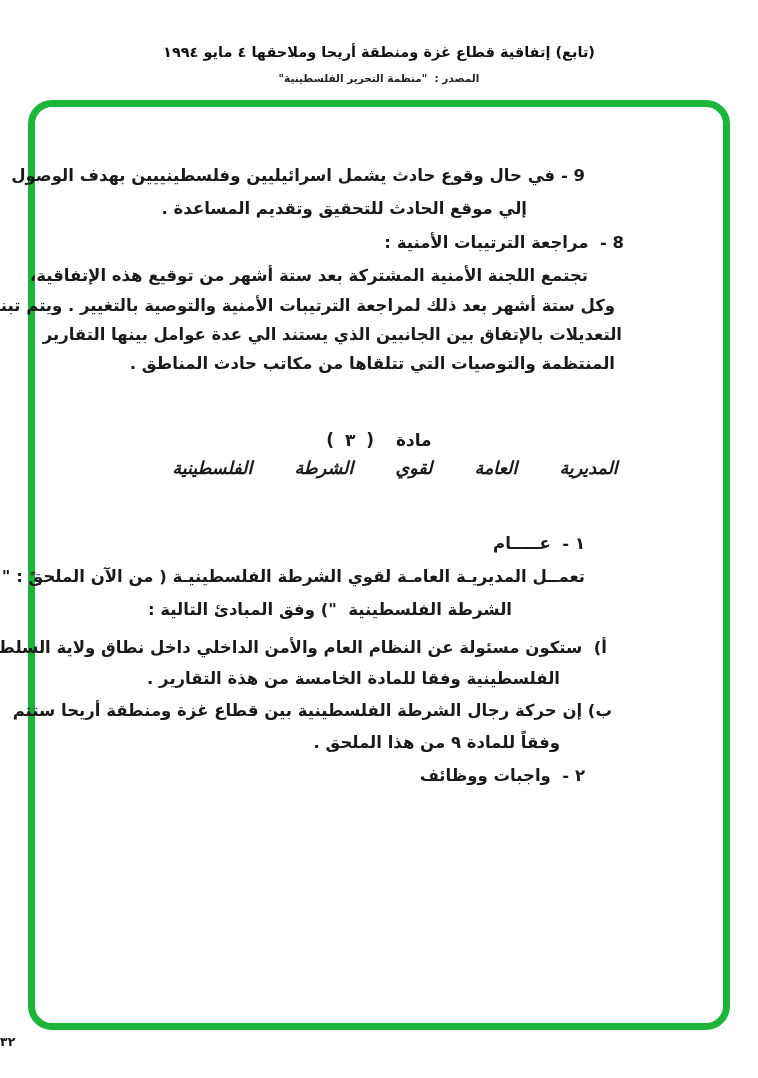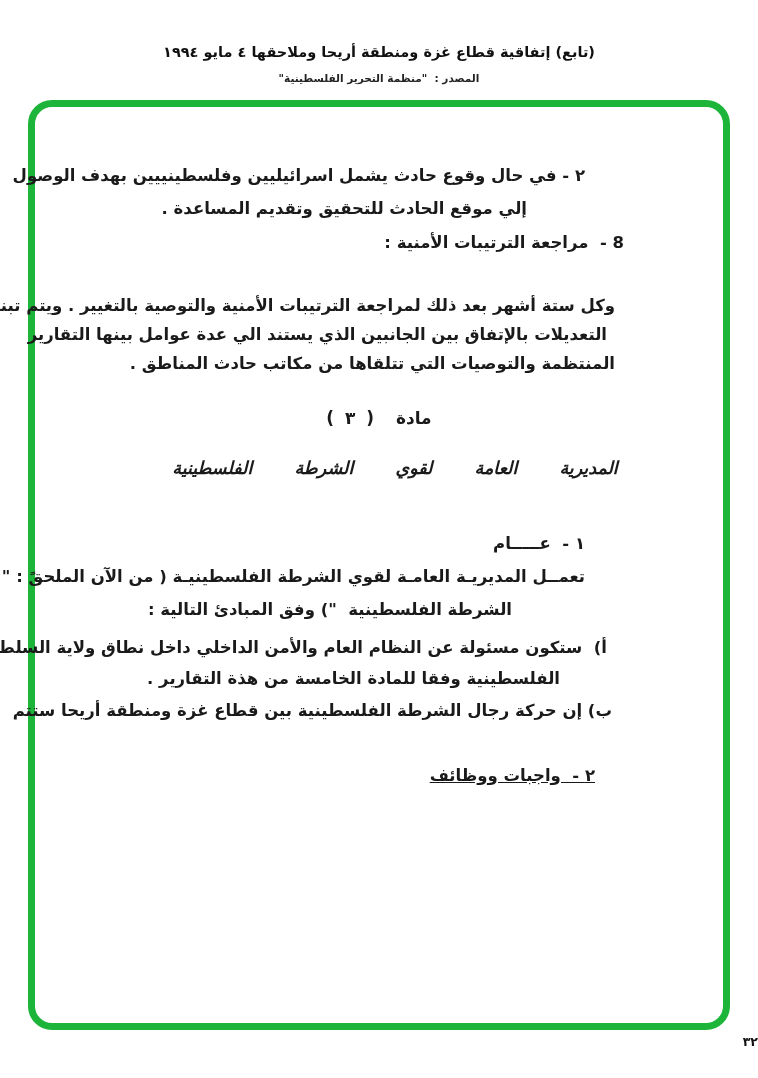--- a/index.html
+++ b/index.html
@@ -71,56 +71,58 @@
   }
   .article-title{
     font-size:17.5px;
     font-style:italic;
     word-spacing:15px;
     padding-left:32px;
   }
   .footer-pn{
     position:absolute;
     top:1034px; left:0; width:758px;
-    text-align:right;
+    text-align:left;
     direction:rtl;
     font-size:12.5px;
     font-weight:700;
     letter-spacing:3px;
     color:#111;
   }
 </style>
 </head>
 <body>
 
 <div class="page">
 
   <div class="hdr-title">(تابع) إتفاقية قطاع غزة ومنطقة أريحا وملاحقها ٤ مايو ١٩٩٤</div>
   <div class="hdr-source">المصدر :  "منظمة التحرير الفلسطينية"</div>
 
   <div class="frame"></div>
 
-  <div class="ln" style="top:166px; right:173px;">٢ - في حال وقوع حادث يشمل اسرائيليين وفلسطينييين بهدف الوصول</div>
+  <div class="ln" style="top:166px; right:173px;">9 - في حال وقوع حادث يشمل اسرائيليين وفلسطينييين بهدف الوصول</div>
   <div class="ln" style="top:199px; right:231px;">إلي موقع الحادث للتحقيق وتقديم المساعدة .</div>
 
   <div class="ln" style="top:233px; right:134px;">8 -  مراجعة الترتيبات الأمنية :</div>
 
+  <div class="ln" style="top:266px; right:170px;">تجتمع اللجنة الأمنية المشتركة بعد ستة أشهر من توقيع هذه الإتفاقية،</div>
   <div class="ln" style="top:296px; right:143px;">وكل ستة أشهر بعد ذلك لمراجعة الترتيبات الأمنية والتوصية بالتغيير . ويتم تبني</div>
-  <div class="ln" style="top:325px; right:151px;">التعديلات بالإتفاق بين الجانبين الذي يستند الي عدة عوامل بينها التقارير</div>
+  <div class="ln" style="top:325px; right:136px;">التعديلات بالإتفاق بين الجانبين الذي يستند الي عدة عوامل بينها التقارير</div>
   <div class="ln" style="top:354px; right:143px;">المنتظمة والتوصيات التي تتلقاها من مكاتب حادث المناطق .</div>
 
-  <div class="ln center article-no" style="top:408px;">مادة  ( ٣ )</div>
+  <div class="ln center article-no" style="top:430px;">مادة  ( ٣ )</div>
   <div class="ln center article-title" style="top:458px;">المديرية  العامة  لقوي  الشرطة  الفلسطينية</div>
 
   <div class="ln" style="top:534px; right:173px;">١ -  عـــــام</div>
   <div class="ln" style="top:567px; right:173px;">تعمــل المديريـة العامـة لقوي الشرطة الفلسطينيـة ( من الآن الملحقً : "</div>
   <div class="ln" style="top:600px; right:246px;">الشرطة الفلسطينية  ") وفق المبادئ التالية :</div>
 
   <div class="ln" style="top:638px; right:151px;">أ)  ستكون مسئولة عن النظام العام والأمن الداخلي داخل نطاق ولاية السلطة</div>
   <div class="ln" style="top:669px; right:198px;">الفلسطينية وفقا للمادة الخامسة من هذة التقارير .</div>
 
   <div class="ln" style="top:701px; right:146px;">ب) إن حركة رجال الشرطة الفلسطينية بين قطاع غزة ومنطقة أريحا ستتم</div>
+  <div class="ln" style="top:733px; right:198px;">وفقاً للمادة ٩ من هذا الملحق .</div>
 
-  <div class="ln" style="top:766px; right:163px;text-decoration:underline;">٢ -  واجبات ووظائف</div>
+  <div class="ln" style="top:766px; right:173px;">٢ -  واجبات ووظائف</div>
 
   <div class="footer-pn">٣٢</div>
 
 </div>
 
 </body></html>

